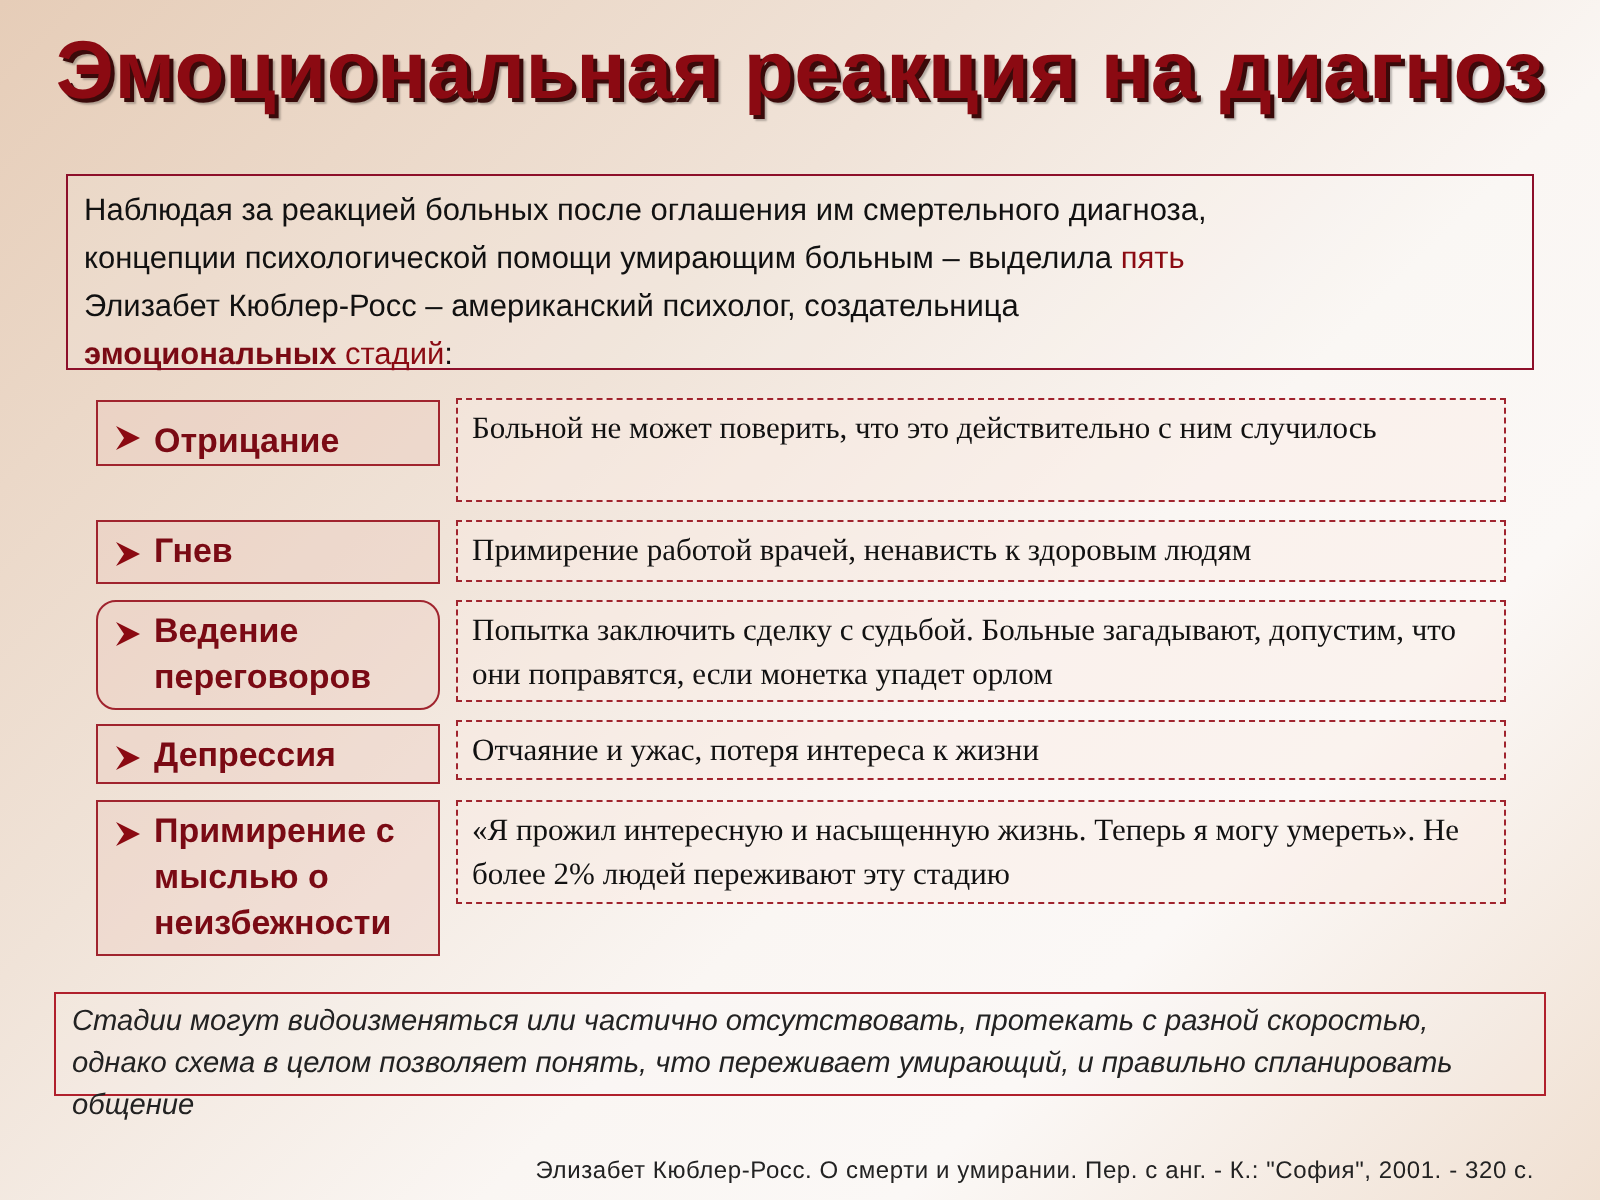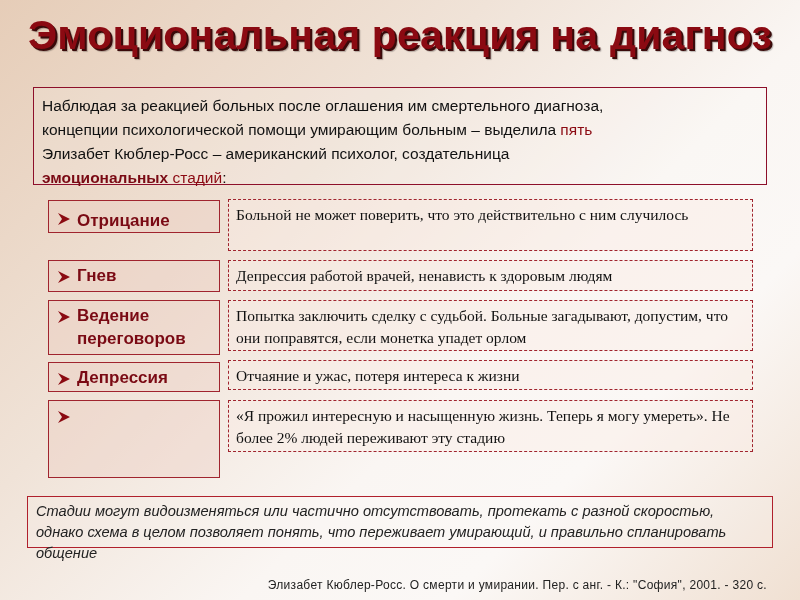--- a/index.html
+++ b/index.html
@@ -81,40 +81,41 @@
   <span class="txt">Отрицание</span>
 </div>
 <div class="stage-desc" style="top:199px;height:52px;">Больной не может поверить, что это действительно с ним случилось</div>
 
 <div class="stage-label" style="top:260px;height:32px;">
   <span class="arrow"><svg width="14" height="14" viewBox="0 0 14 14">
         <path d="M1 1 L13 7 L1 13 L5 7 Z" fill="#8b0a12"></path>
       </svg></span>
   <span class="txt">Гнев</span>
 </div>
-<div class="stage-desc" style="top:260px;height:31px;">Депрессия работой врачей, ненависть к здоровым людям</div>
+<div class="stage-desc" style="top:260px;height:31px;">Примирение работой врачей, ненависть к здоровым людям</div>
 
-<div class="stage-label" style="top:300px;height:55px;">
+<div class="stage-label" style="top:300px;height:55px;border-radius:10px;">
   <span class="arrow"><svg width="14" height="14" viewBox="0 0 14 14">
         <path d="M1 1 L13 7 L1 13 L5 7 Z" fill="#8b0a12"></path>
       </svg></span>
   <span class="txt">Ведение переговоров</span>
 </div>
 <div class="stage-desc" style="top:300px;height:51px;">Попытка заключить сделку с судьбой. Больные загадывают, допустим, что они поправятся, если монетка упадет орлом</div>
 
 <div class="stage-label" style="top:362px;height:30px;">
   <span class="arrow"><svg width="14" height="14" viewBox="0 0 14 14">
         <path d="M1 1 L13 7 L1 13 L5 7 Z" fill="#8b0a12"></path>
       </svg></span>
   <span class="txt">Депрессия</span>
 </div>
 <div class="stage-desc" style="top:360px;height:30px;">Отчаяние и ужас, потеря интереса к жизни</div>
 
 <div class="stage-label" style="top:400px;height:78px;">
   <span class="arrow"><svg width="14" height="14" viewBox="0 0 14 14">
         <path d="M1 1 L13 7 L1 13 L5 7 Z" fill="#8b0a12"></path>
       </svg></span>
+  <span class="txt">Примирение с мыслью о неизбежности</span>
 </div>
 <div class="stage-desc" style="top:400px;height:52px;">«Я прожил интересную и насыщенную жизнь. Теперь я могу умереть». Не более 2% людей переживают эту стадию</div>
 
 <div class="note">Стадии могут видоизменяться или частично отсутствовать, протекать с разной скоростью, однако схема в целом позволяет понять, что переживает умирающий, и правильно спланировать общение</div>
 
 <div class="citation">Элизабет Кюблер-Росс. О смерти и умирании. Пер. с анг. - К.: "София", 2001. - 320 с.</div>
 
 </body></html>

